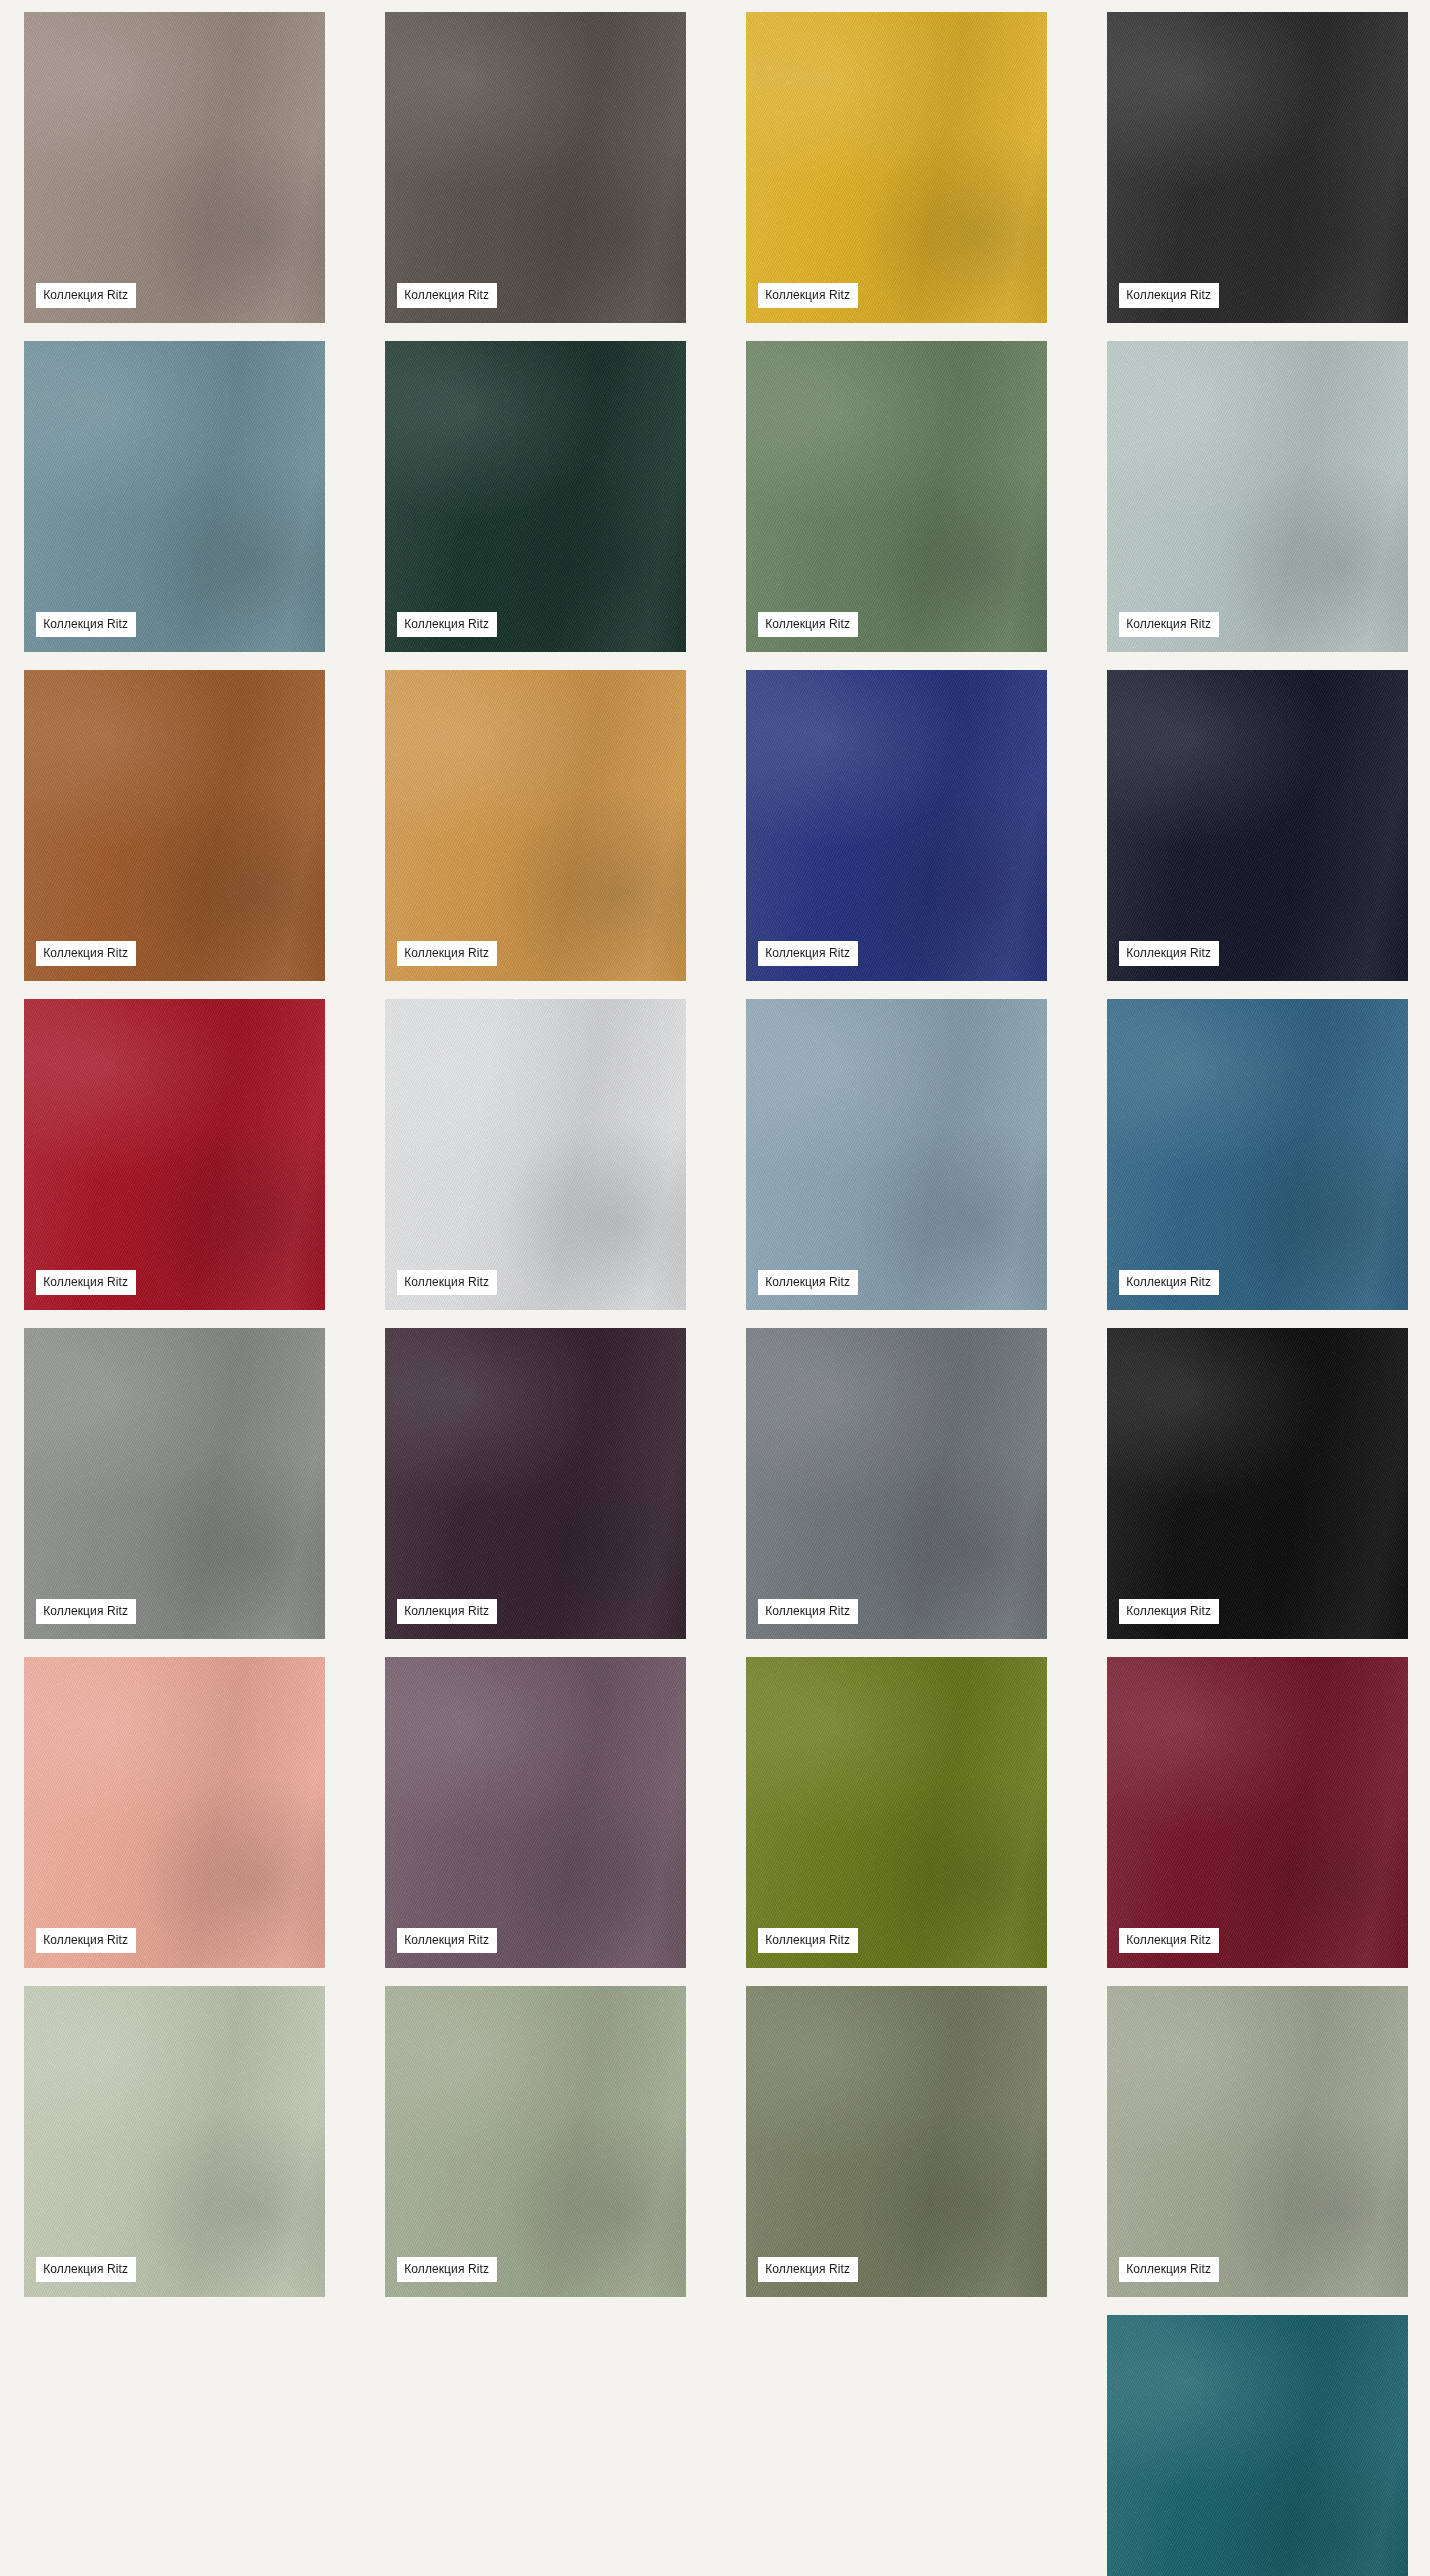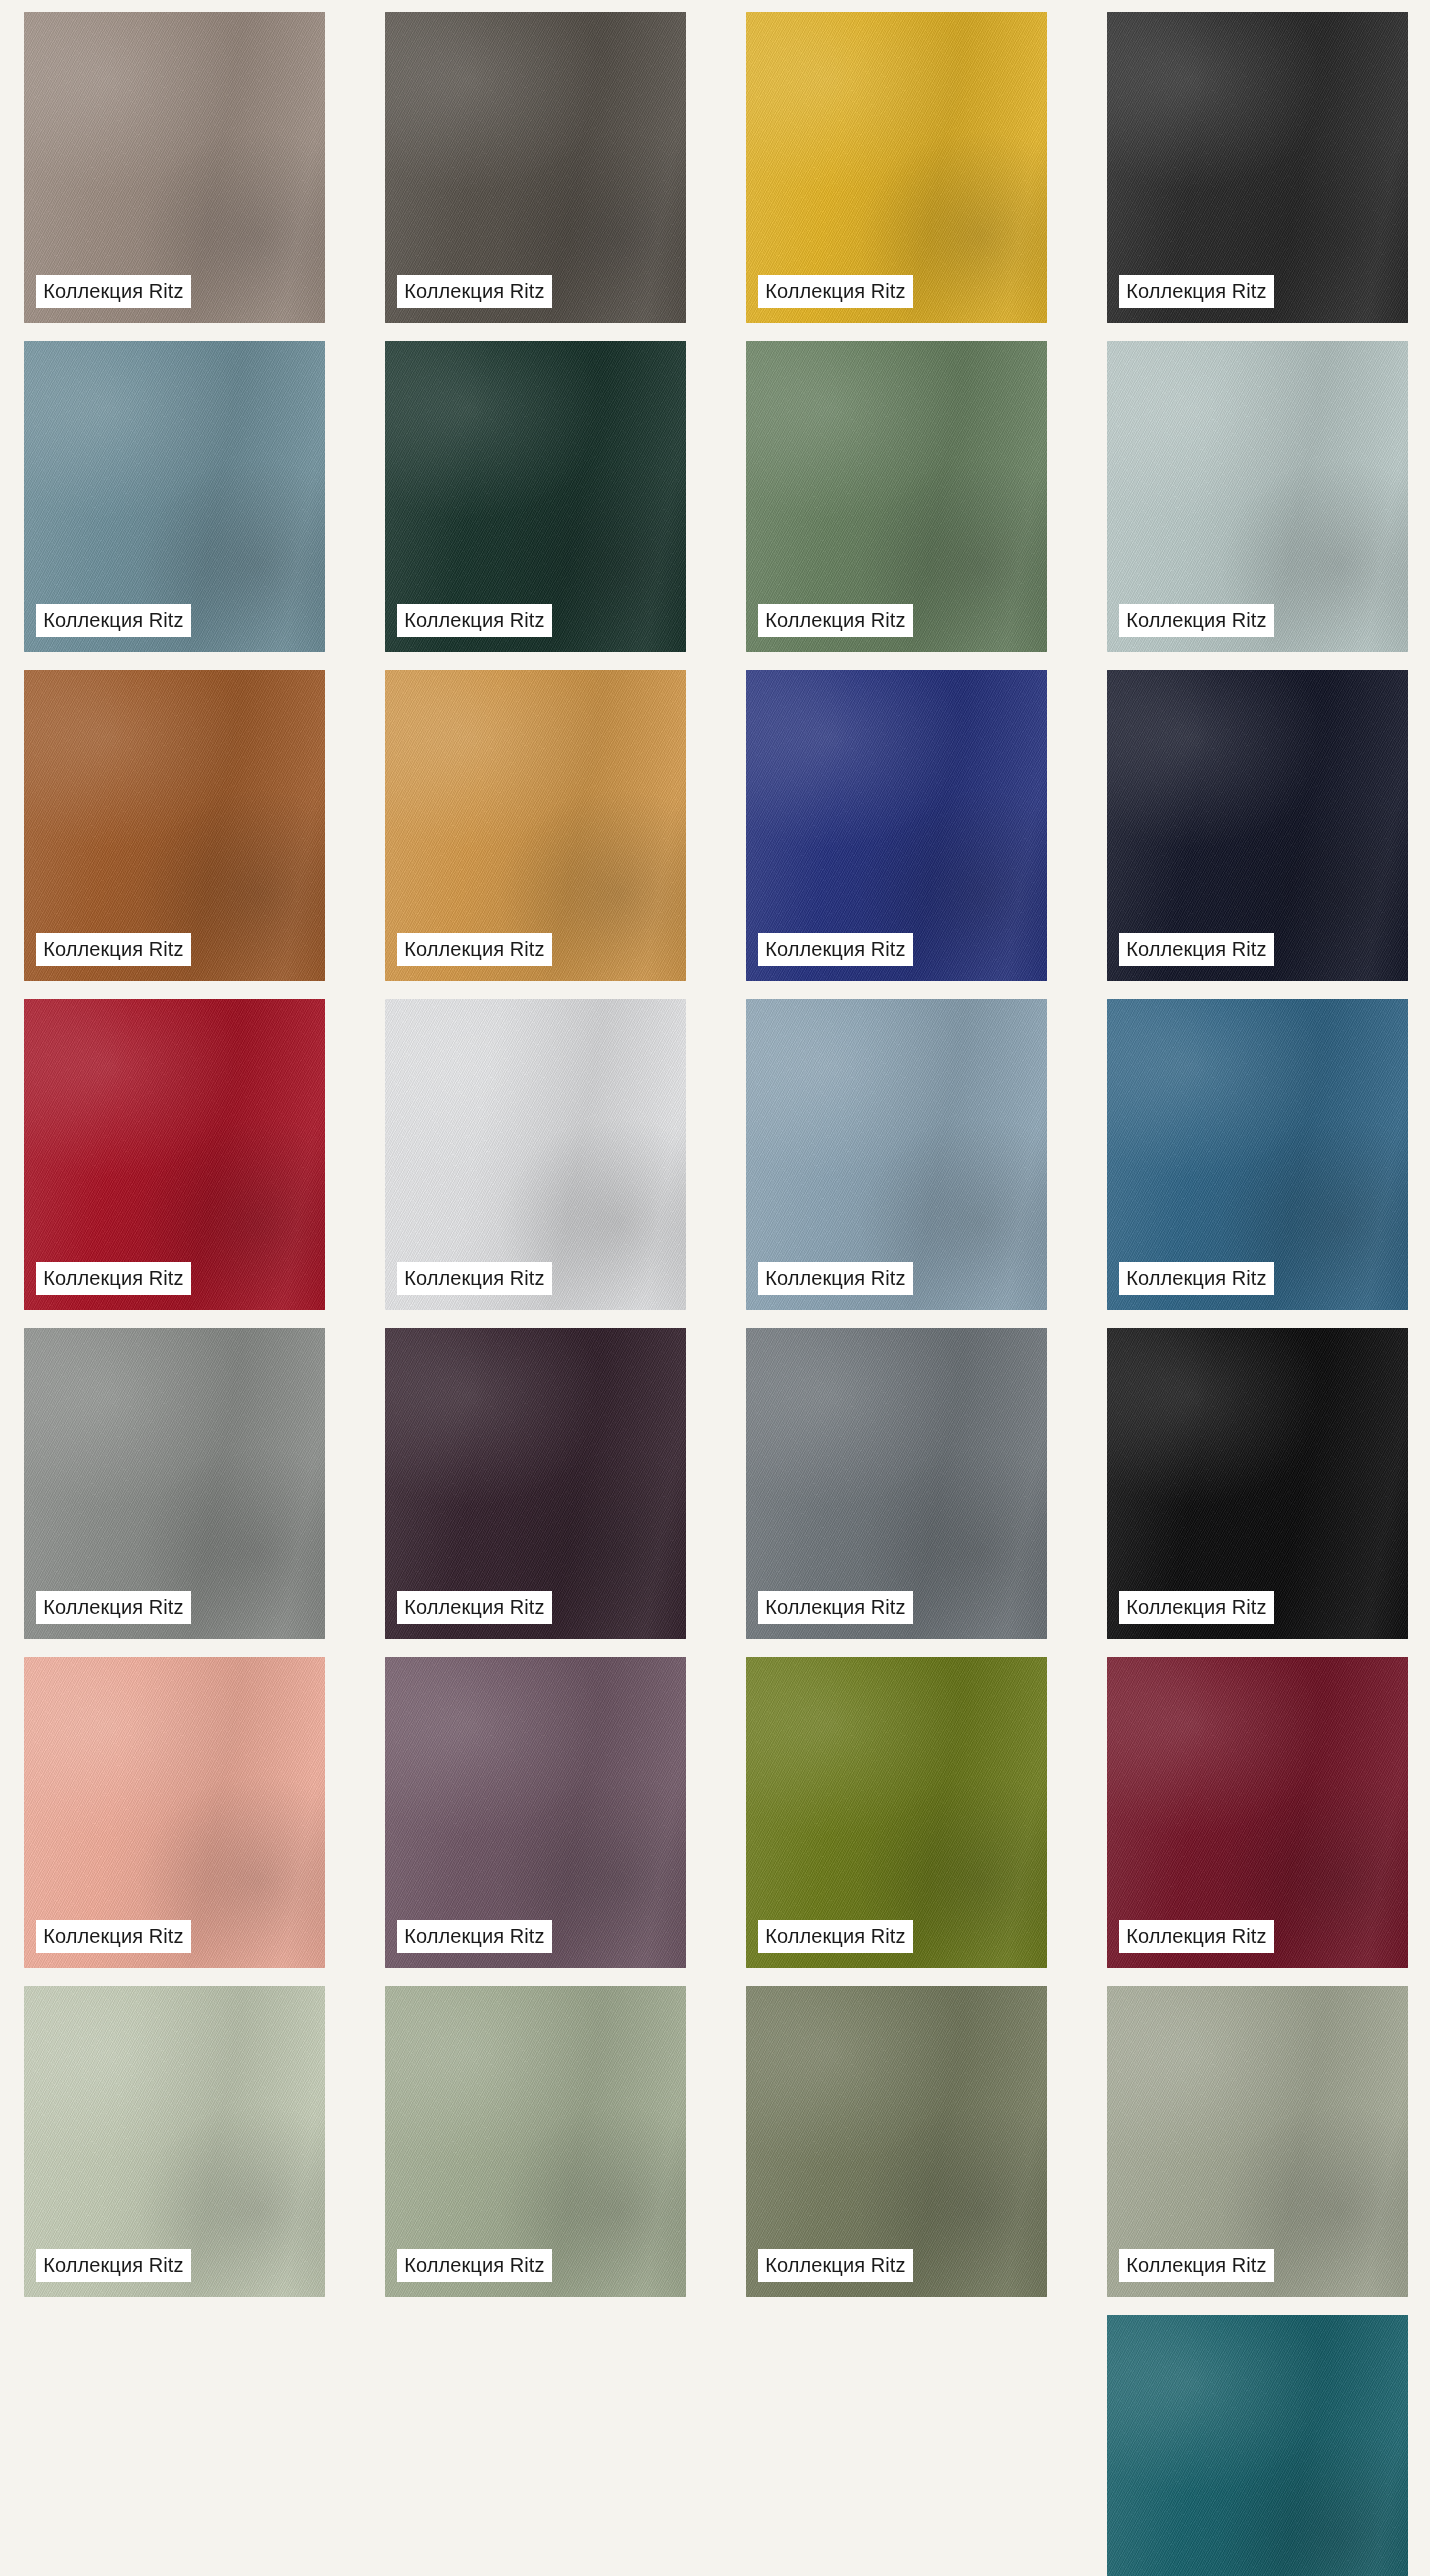--- a/index.html
+++ b/index.html
@@ -79,21 +79,21 @@
         rgba(255,255,255,0.06) 88%,
         rgba(0,0,0,0.06) 100%);
   }
 
   .swatch-label {
     position: absolute;
     left: 12px;
     bottom: 15.3px;
     background: #FFFFFF;
     color: #1A1A1A;
-    font-size: 20px;
+    font-size: 12px;
     line-height: 1;
     letter-spacing: 0.1px;
     padding: 6px 7.7px 6.8px 7.7px;
     white-space: nowrap;
     z-index: 5;
   }
 
   
   .swatch-tile.col-4-only { grid-column: 4; }
 </style>

